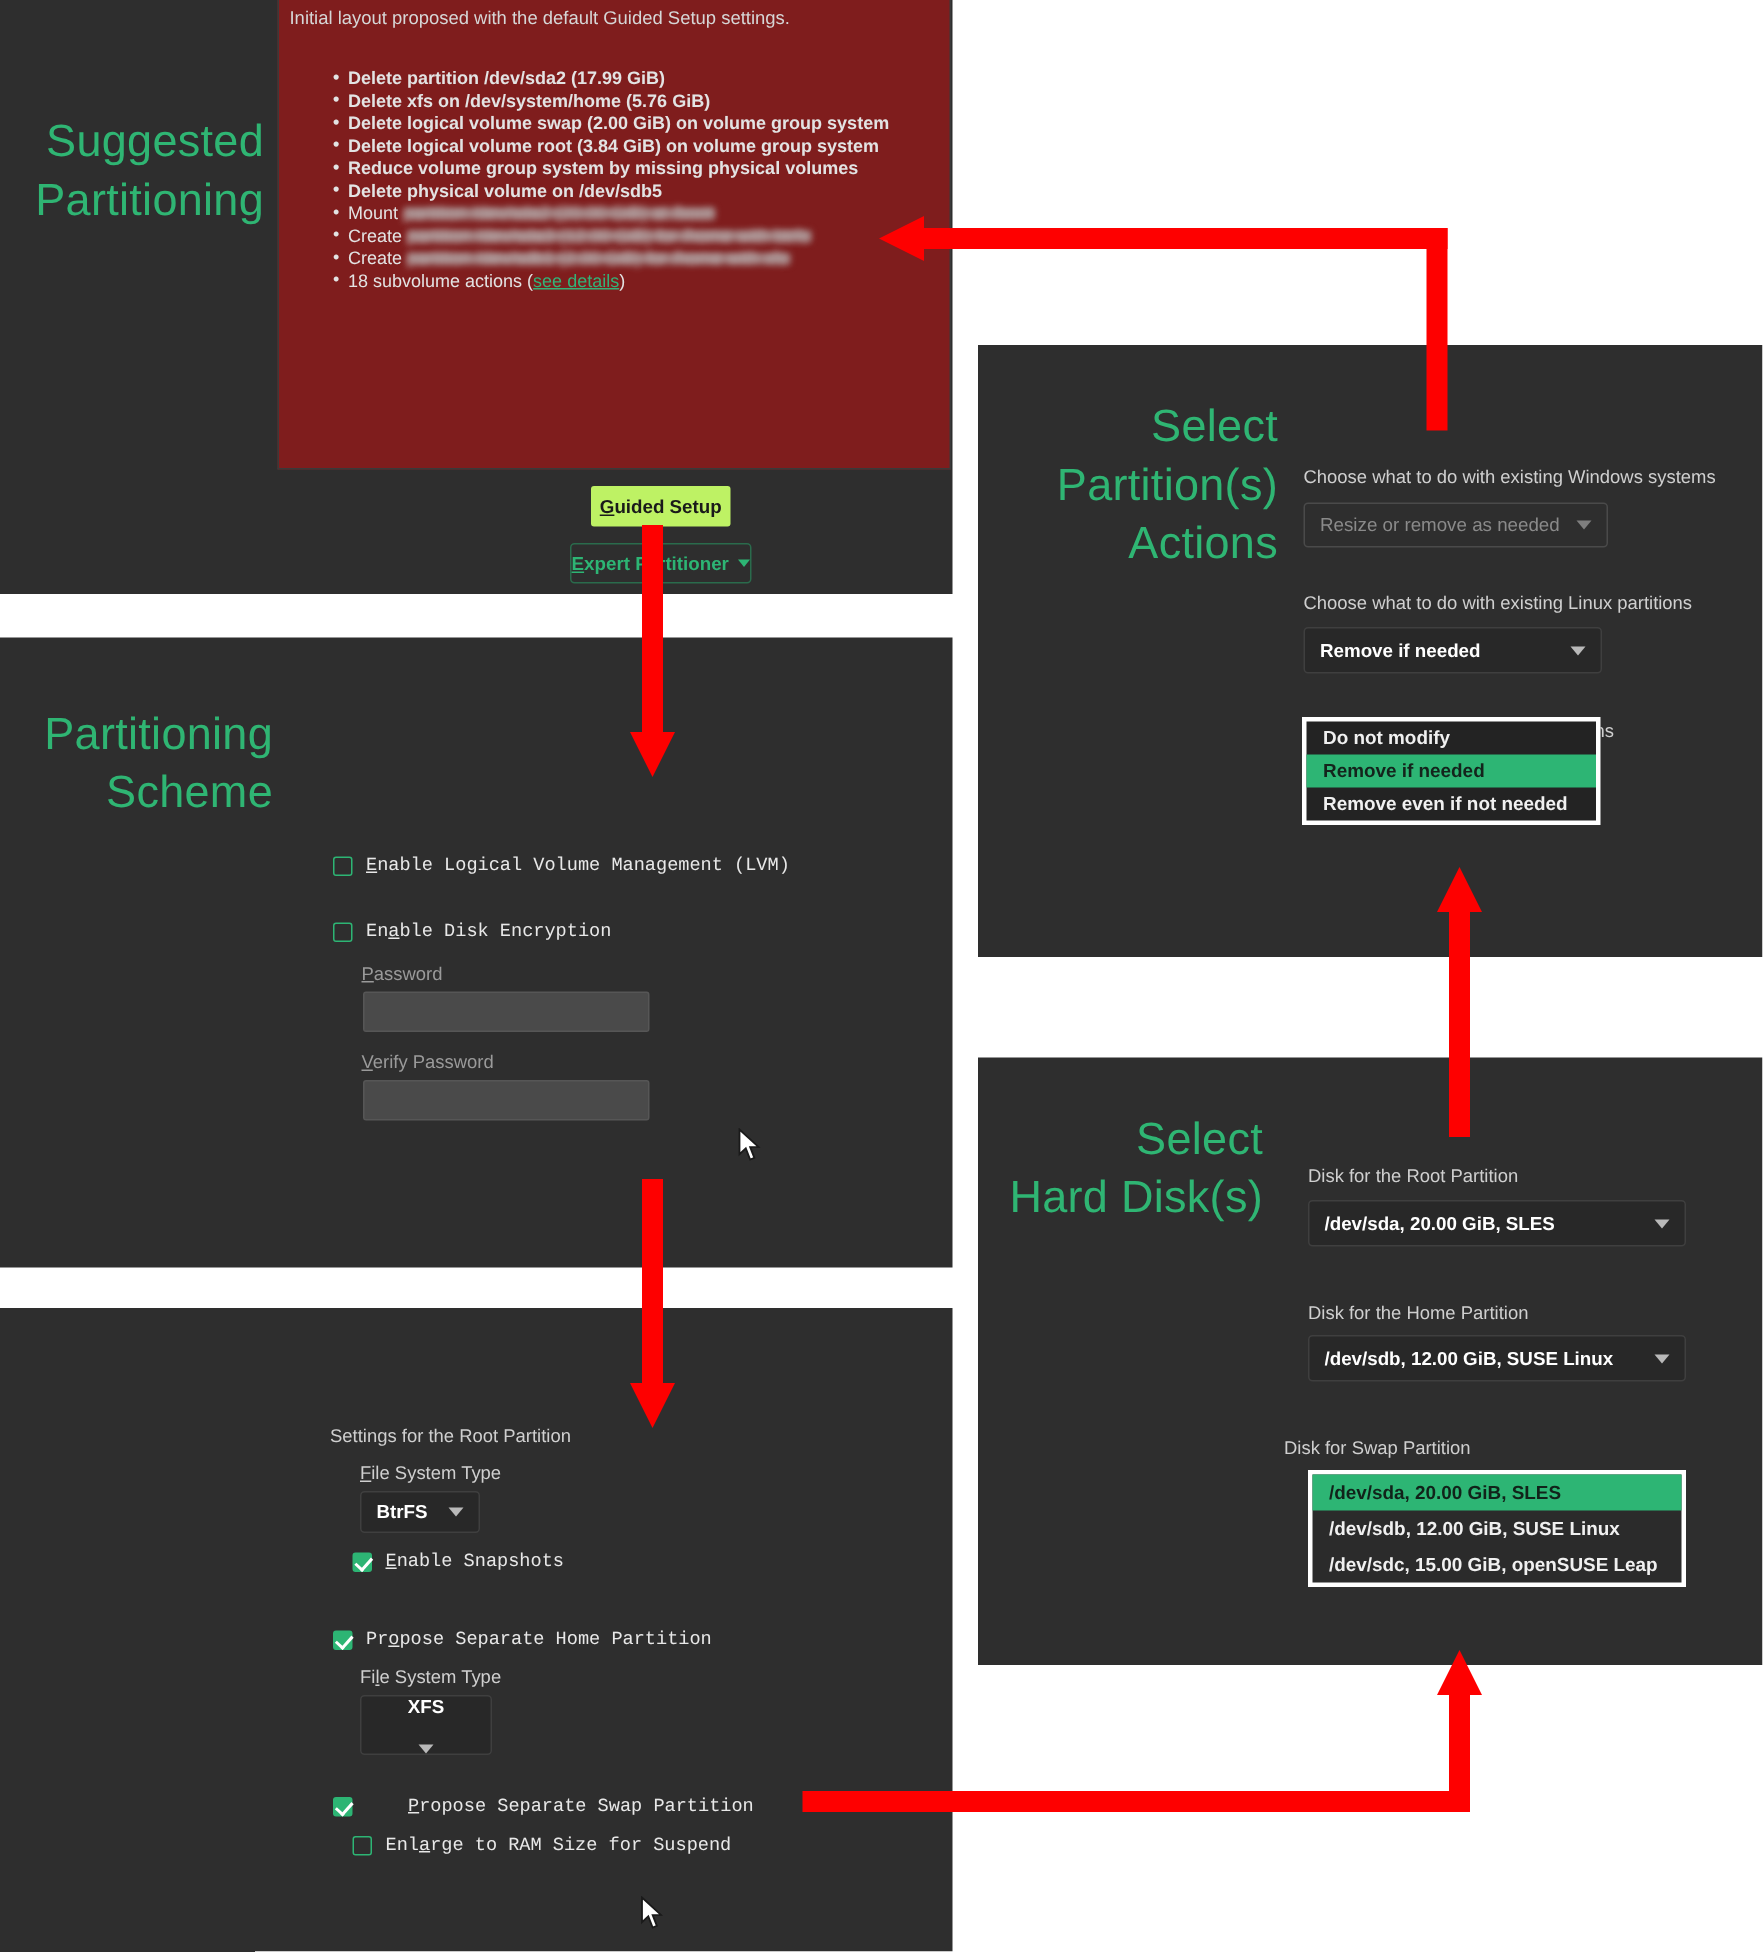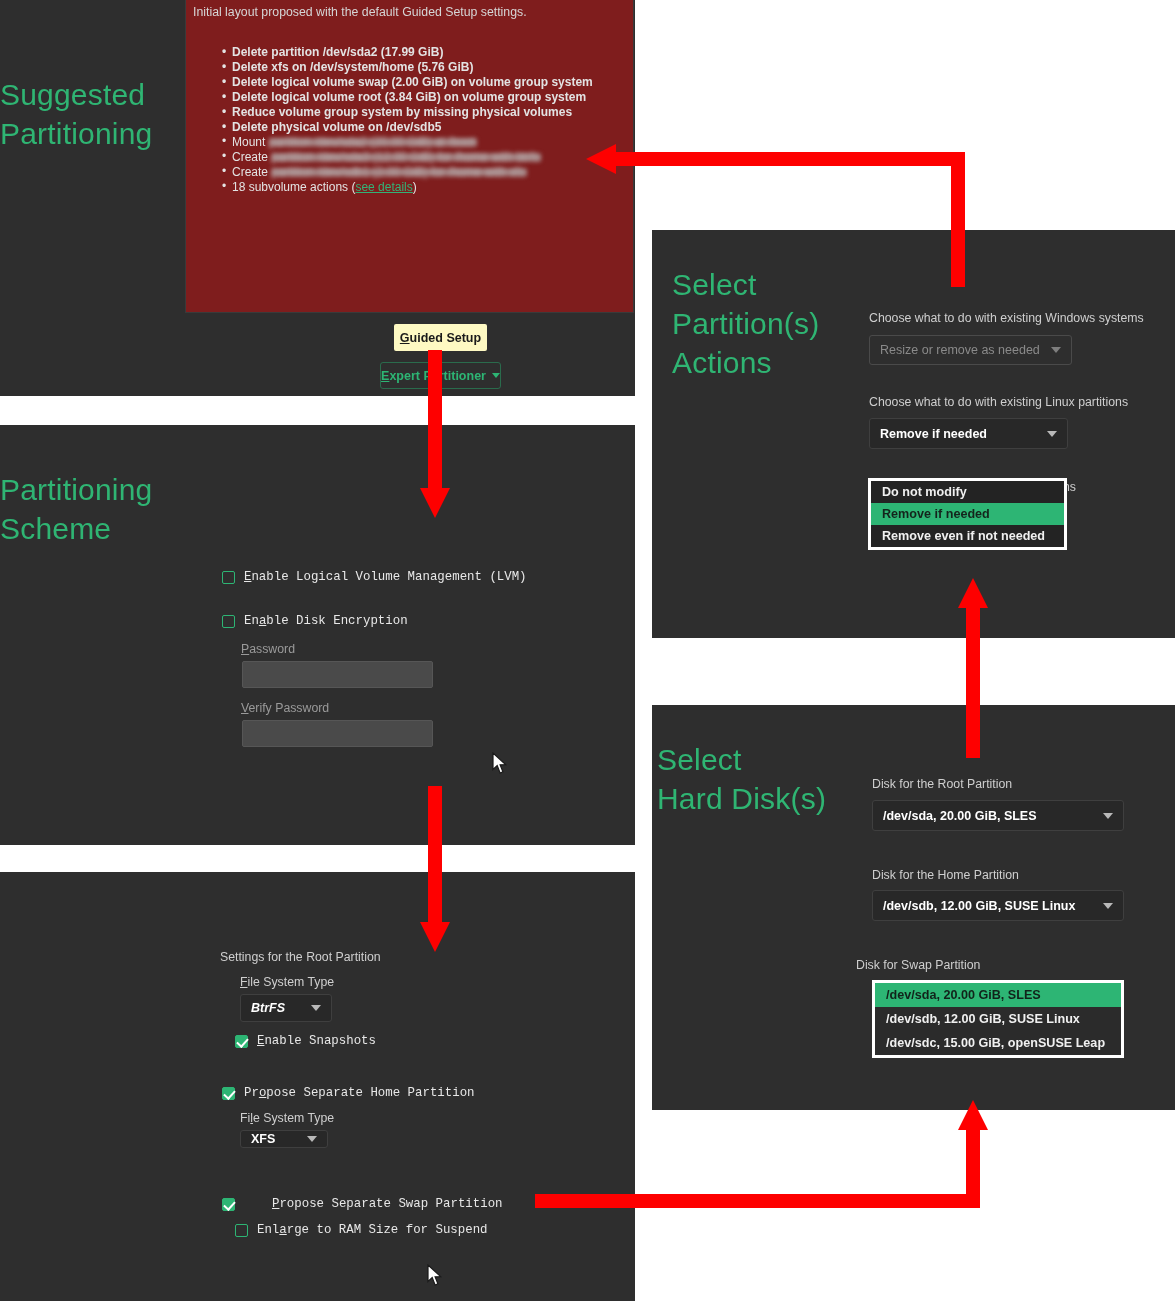--- a/index.html
+++ b/index.html
@@ -13,20 +13,21 @@
 
   
   .panel { position: absolute; background: #2e2e2e; overflow: hidden; }
 
   .section-title {
     position: absolute;
     color: #2fb573;
     font-size: 30px;
     line-height: 1.3;
     font-weight: 400;
+    text-align: right;
     letter-spacing: 0.2px;
     white-space: pre-line;
   }
 
   
   #logbox {
     position: absolute;
     left: 185px; top: 0px; width: 449px; height: 313px;
     background: #7f1d1d;
     border: 1px solid #3a3a3a;
@@ -57,21 +58,21 @@
 
   
   .btn {
     position: absolute;
     display: flex; align-items: center; justify-content: center;
     font-size: 12.5px; font-weight: bold;
     cursor: default; white-space: nowrap;
   }
   #btn-guided {
     left: 394px; top: 324px; width: 93px; height: 27px;
-    background: #fef9c3; color: #1a1a1a; border-radius: 2px;
+    background: #bef264; color: #1a1a1a; border-radius: 2px;
   }
   #btn-expert {
     left: 380px; top: 362px; width: 121px; height: 27px;
     background: transparent; color: #2db574;
     border: 1px solid #2a6b4c; border-radius: 3px;
   }
   .u { text-decoration: underline; }
   .caret-sm {
     display:inline-block; width:0; height:0; margin-left:6px;
     border-left: 4.5px solid transparent; border-right: 4.5px solid transparent;
@@ -227,37 +228,37 @@
       <path d="M1 1 L1 17.5 L5.2 13.6 L8.1 21 L10.9 19.9 L8.1 12.8 L13.6 12.6 Z" fill="#ffffff" stroke="#1a1a1a" stroke-width="1.2"></path>
     </svg>
   </div>
 
   <div class="panel" id="panel-filesystem" style="left:0;top:872px;width:635px;height:429px;">
 
 
     <div class="fieldlabel" style="left:220px;top:78px;">Settings for the Root Partition</div>
 
     <div class="fieldlabel" style="left:240px;top:103px;"><u>F</u>ile System Type</div>
-    <div class="combo" style="left:240px;top:122px;width:92px;height:28px;font-style:italic;">
+    <div class="combo" style="left:240px;top:122px;width:80px;height:28px;">
       <span class="lbl">BtrFS</span>
       <span class="arrow"></span>
     </div>
 
     <div class="cbrow" style="left:235px;top:162px;">
       <span class="cb on"></span>
       <span class="cblabel"><u>E</u>nable Snapshots</span>
     </div>
 
     <div class="cbrow" style="left:222px;top:214px;">
       <span class="cb on"></span>
       <span class="cblabel">Pr<u>o</u>pose Separate Home Partition</span>
     </div>
 
     <div class="fieldlabel" style="left:240px;top:239px;">Fi<u>l</u>e System Type</div>
-    <div class="combo" style="left:240px;top:258px;width:88px;height:18px;">
+    <div class="combo" style="left:240px;top:258px;width:88px;height:40px;flex-direction:column;">
       <span class="lbl">XFS</span>
       <span class="arrow"></span>
     </div>
 
     <div class="cbrow" style="left:222px;top:325px;gap:28px;">
       <span class="cb on"></span>
       <span class="cblabel"><u>P</u>ropose Separate Swap Partition</span>
     </div>
 
     <div class="cbrow" style="left:235px;top:351px;">

